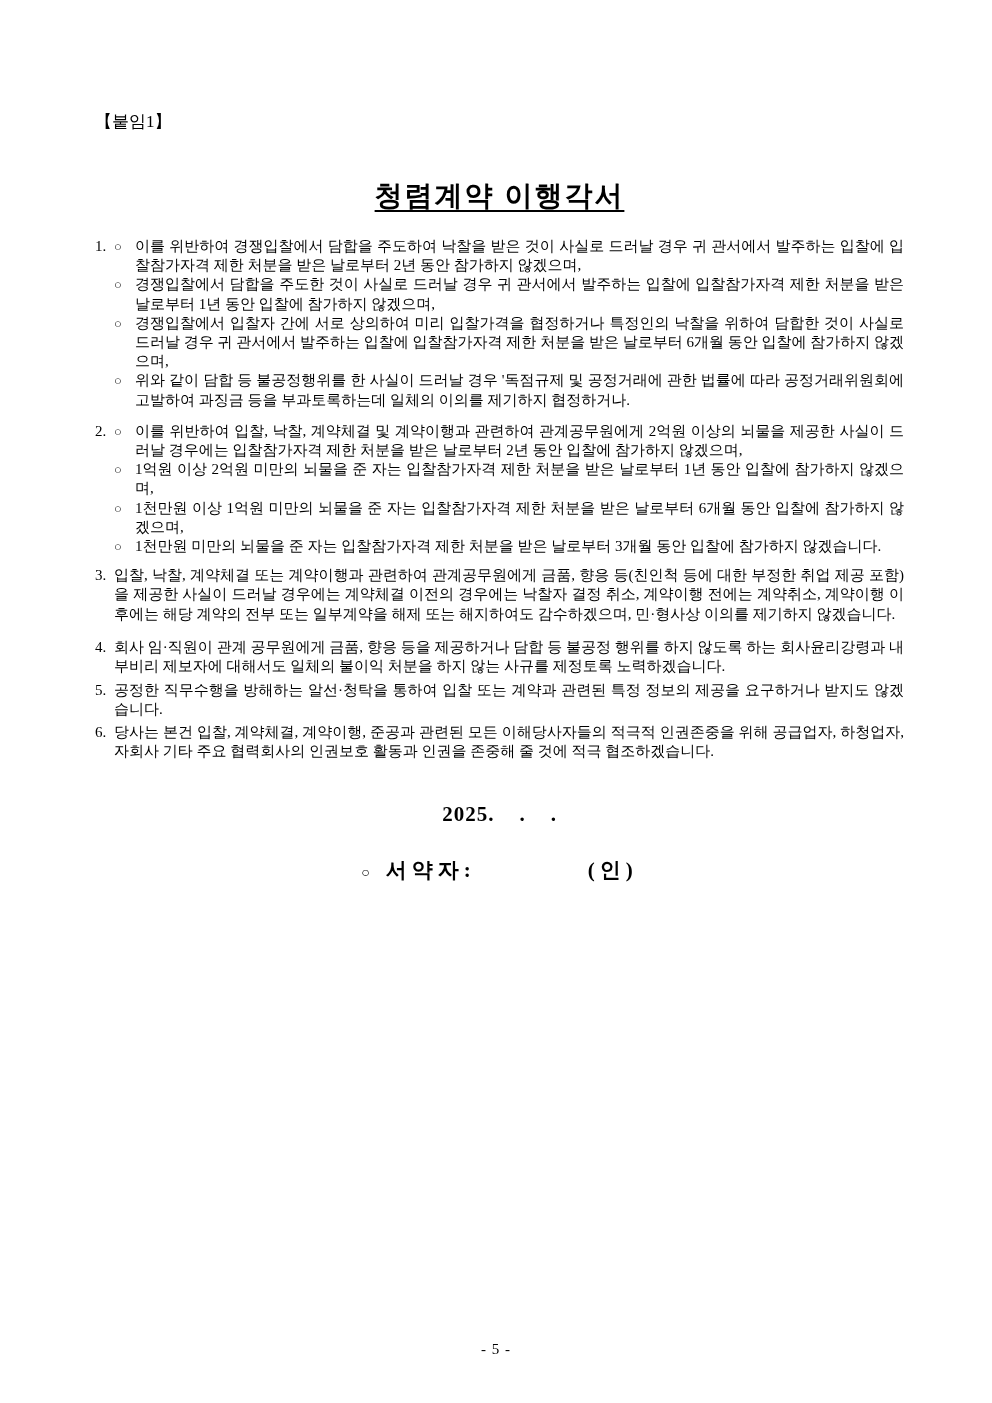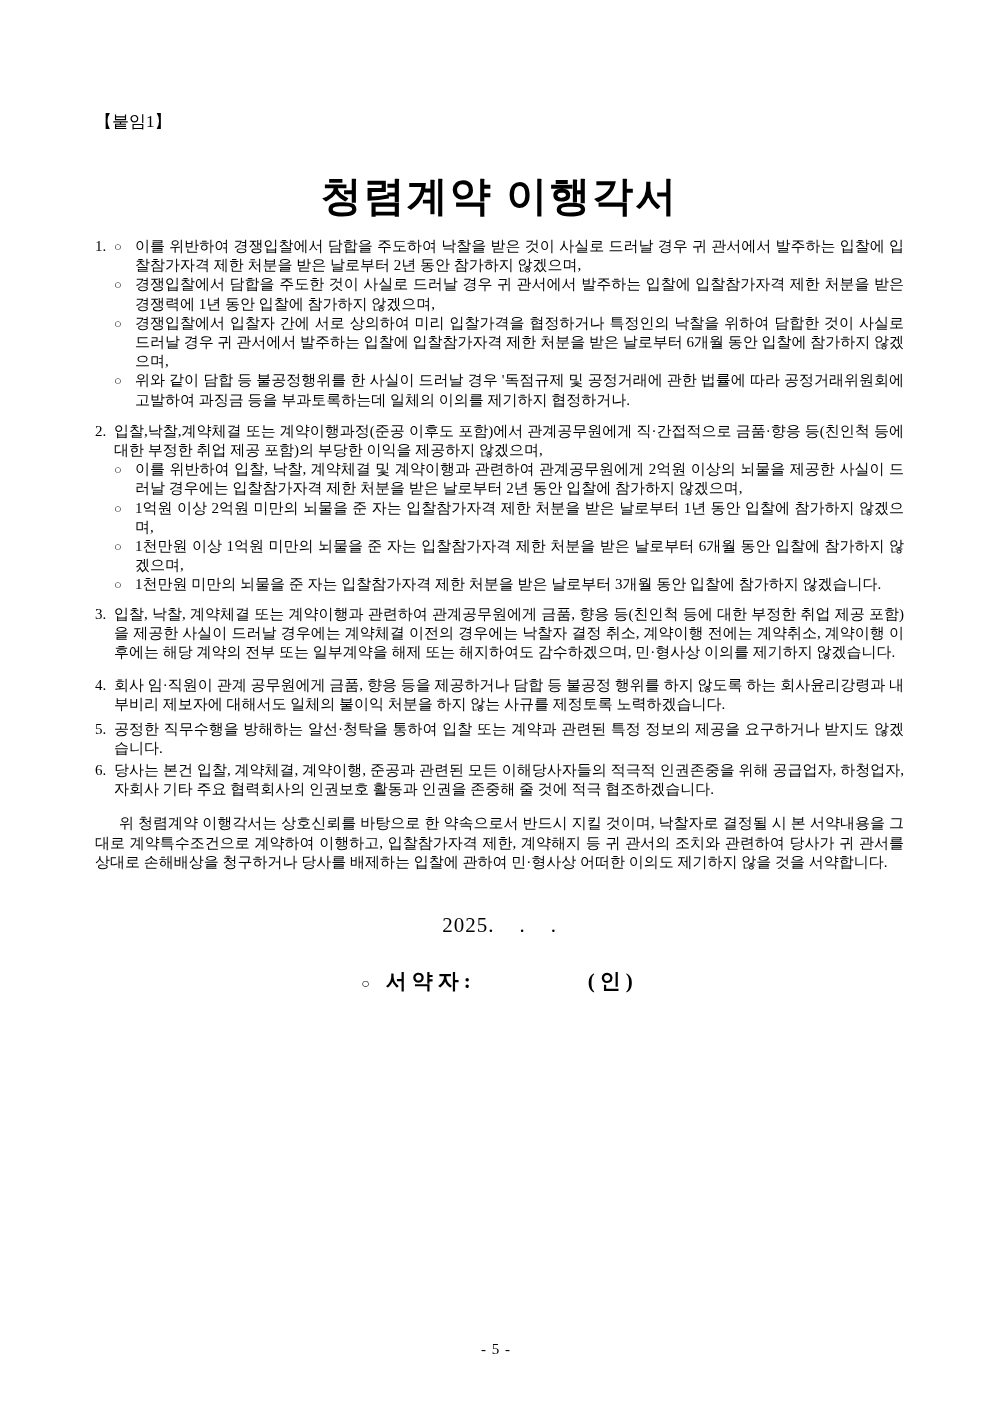--- a/index.html
+++ b/index.html
@@ -7,41 +7,41 @@
     width:992px;height:1403px;background:#ffffff;color:#000;
     box-sizing:border-box;padding:112px 88px 0 95px;
     font-family:"Liberation Serif","DejaVu Serif",serif;
     font-size:15px;line-height:19.2px;overflow:hidden;position:relative;
   }
   p{margin:0;}
   .attachment{font-size:17px;line-height:20px;}
   .doc-title{
     margin:46px 0 0 0;text-align:center;
     font-family:"Liberation Sans","DejaVu Sans",sans-serif;
-    font-weight:bold;font-size:41px;line-height:36px;letter-spacing:2px;
-    text-underline-offset:5px;
+    font-weight:bold;font-size:28px;line-height:36px;letter-spacing:2px;
+    text-decoration:underline;text-underline-offset:5px;
   }
   .intro{margin-top:27px;text-align:justify;}
   .jt{text-align:justify;}
   .section{display:flex;}
   .sec-1{margin-top:23px;}
   .sec-2{margin-top:12px;}
   .sec-3{margin-top:10px;}
   .sec-4{margin-top:14px;}
   .sec-5{margin-top:5px;}
   .sec-6{margin-top:3px;}
   .sec-num{flex:0 0 19px;}
   .sec-body{flex:1;min-width:0;}
   .sub{display:flex;}
   .sub-bullet{flex:0 0 21px;font-size:13px;}
   .sub p{flex:1;min-width:0;}
   .closing{margin-top:15px;text-align:justify;text-indent:1.6em;}
   .date-line{
     margin-top:41px;text-align:center;font-size:21px;line-height:25px;
-    white-space:pre;letter-spacing:1px;
+    white-space:pre;letter-spacing:1px;font-weight:bold;
   }
   .signature-row{
     margin-top:31px;display:flex;justify-content:center;align-items:baseline;
     font-size:21px;line-height:25px;font-weight:bold;letter-spacing:5px;
   }
   .signer-bullet{font-size:14px;font-weight:normal;margin-right:16px;letter-spacing:0;}
   .seal{margin-left:112px;}
   .page-number{
     position:absolute;left:0;right:0;bottom:44px;text-align:center;
     font-size:15px;white-space:pre;letter-spacing:1px;
@@ -59,37 +59,36 @@
 
   <div class="section sec-1">
     <span class="sec-num">1.</span>
     <div class="sec-body">
       <div class="sub">
         <span class="sub-bullet">○</span>
         <p class="jt">이를 위반하여 경쟁입찰에서 담합을 주도하여 낙찰을 받은 것이 사실로 드러날 경우 귀 관서에서 발주하는 입찰에 입찰참가자격 제한 처분을 받은 날로부터 2년 동안 참가하지 않겠으며,</p>
       </div>
       <div class="sub">
         <span class="sub-bullet">○</span>
-        <p class="jt">경쟁입찰에서 담합을 주도한 것이 사실로 드러날 경우 귀 관서에서 발주하는 입찰에 입찰참가자격 제한 처분을 받은 경쟁력에 1년 동안 입찰에 참가하지 않겠으며,</p>
+        <p class="jt">경쟁입찰에서 담합을 주도한 것이 사실로 드러날 경우 귀 관서에서 발주하는 입찰에 입찰참가자격 제한 처분을 받은 날로부터 1년 동안 입찰에 참가하지 않겠으며,</p>
       </div>
       <div class="sub">
         <span class="sub-bullet">○</span>
         <p class="jt">경쟁입찰에서 입찰자 간에 서로 상의하여 미리 입찰가격을 협정하거나 특정인의 낙찰을 위하여 담합한 것이 사실로 드러날 경우 귀 관서에서 발주하는 입찰에 입찰참가자격 제한 처분을 받은 날로부터 6개월 동안 입찰에 참가하지 않겠으며,</p>
       </div>
       <div class="sub">
         <span class="sub-bullet">○</span>
         <p class="jt">위와 같이 담합 등 불공정행위를 한 사실이 드러날 경우 '독점규제 및 공정거래에 관한 법률에 따라 공정거래위원회에 고발하여 과징금 등을 부과토록하는데 일체의 이의를 제기하지 협정하거나.</p>
       </div>
     </div>
   </div>
 
   <div class="section sec-2">
     <span class="sec-num">2.</span>
     <div class="sec-body">
-      <p class="jt">입찰,낙찰,계약체결 또는 계약이행과정(준공 이후도 포함)에서 관계공무원에게 직·간접적으로 금품·향응 등(친인척 등에 대한 부정한 취업 제공 포함)의 부당한 이익을 제공하지 않겠으며,</p>
       <div class="sub">
         <span class="sub-bullet">○</span>
         <p class="jt">이를 위반하여 입찰, 낙찰, 계약체결 및 계약이행과 관련하여 관계공무원에게 2억원 이상의 뇌물을 제공한 사실이 드러날 경우에는 입찰참가자격 제한 처분을 받은 날로부터 2년 동안 입찰에 참가하지 않겠으며,</p>
       </div>
       <div class="sub">
         <span class="sub-bullet">○</span>
         <p class="jt">1억원 이상 2억원 미만의 뇌물을 준 자는 입찰참가자격 제한 처분을 받은 날로부터 1년 동안 입찰에 참가하지 않겠으며,</p>
       </div>
       <div class="sub">
         <span class="sub-bullet">○</span>
@@ -123,21 +122,20 @@
     </div>
   </div>
 
   <div class="section sec-6">
     <span class="sec-num">6.</span>
     <div class="sec-body">
       <p class="jt">당사는 본건 입찰, 계약체결, 계약이행, 준공과 관련된 모든 이해당사자들의 적극적 인권존중을 위해 공급업자, 하청업자, 자회사 기타 주요 협력회사의 인권보호 활동과 인권을 존중해 줄 것에 적극 협조하겠습니다.</p>
     </div>
   </div>
 
-  <p class="closing">위 청렴계약 이행각서는 상호신뢰를 바탕으로 한 약속으로서 반드시 지킬 것이며, 낙찰자로 결정될 시 본 서약내용을 그대로 계약특수조건으로 계약하여 이행하고, 입찰참가자격 제한, 계약해지 등 귀 관서의 조치와 관련하여 당사가 귀 관서를 상대로 손해배상을 청구하거나 당사를 배제하는 입찰에 관하여 민·형사상 어떠한 이의도 제기하지 않을 것을 서약합니다.</p>
 
   <div class="date-line">2025.    .    .</div>
 
   <div class="signature-row">
     <span class="signer-bullet">○</span>
     <span class="signer-label">서약자:</span>
     <span class="seal">(인)</span>
   </div>
 
   <div class="page-number">- 5 -</div>

